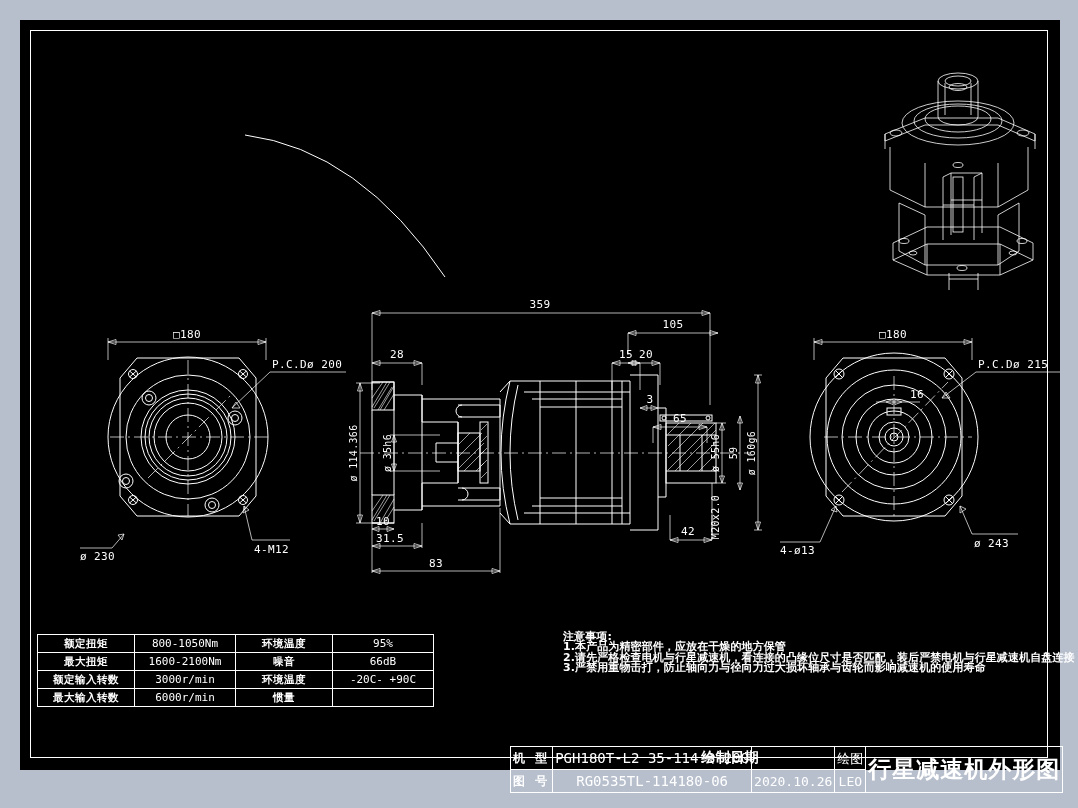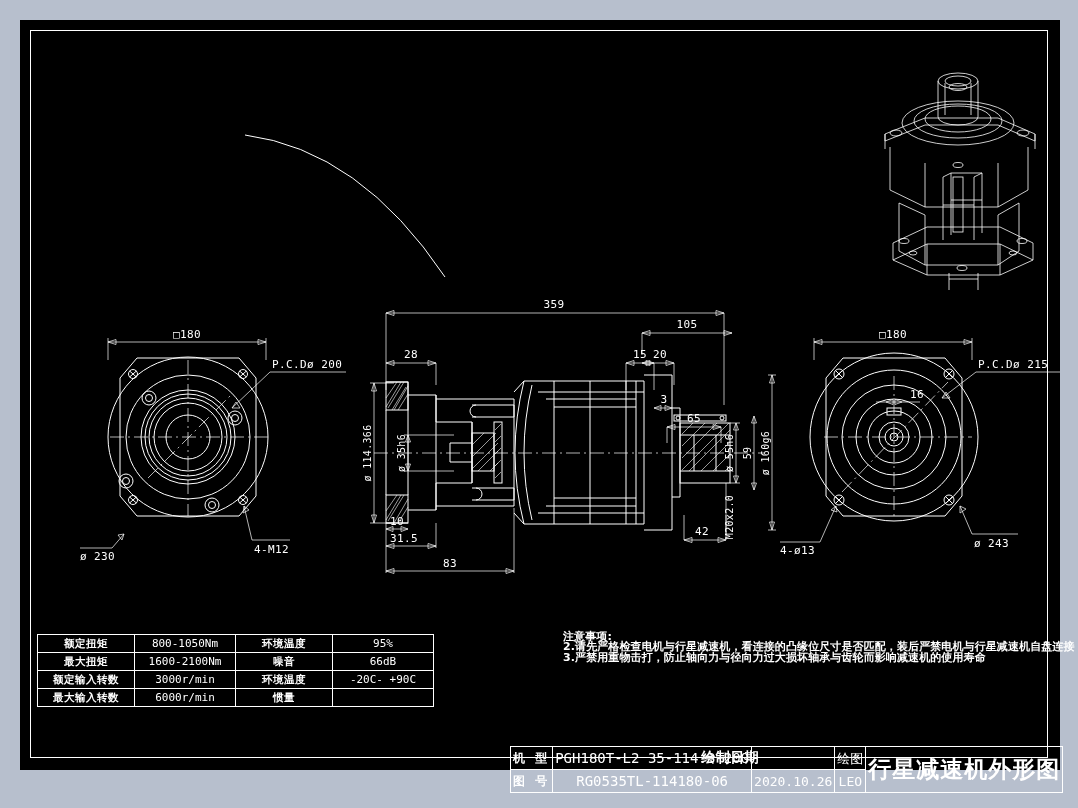--- a/index.html
+++ b/index.html
@@ -224,21 +224,21 @@
         <text class="dtxt" x="0" y="240">ø 230</text>
 
         <path class="dim" d="M 164 186 L 172 220"></path>
         <path class="dim" d="M 164 186 L 163 193 L 169 190 Z" fill="#fff"></path>
         <path class="dim" d="M 172 220 L 210 220"></path>
         <text class="dtxt" x="174" y="233">4-M12</text>
       </g>
     </svg>
   </div>
 
-  <div class="cad" style="left:344px;top:275px;">
+  <div class="cad" style="left:330px;top:275px;">
     <svg width="420" height="300" viewBox="0 0 420 300">
       <g>
 
         <path class="dim" d="M 22 18 L 360 18"></path>
         <path class="dim" d="M 22 18 L 30 15.5 L 30 20.5 Z M 360 18 L 352 15.5 L 352 20.5 Z" fill="#fff"></path>
         <path class="dim" d="M 22 18 L 22 95 M 360 18 L 360 110"></path>
         <text class="dtxt" x="190" y="13" text-anchor="middle">359</text>
 
         <path class="dim" d="M 22 68 L 72 68"></path>
         <path class="dim" d="M 22 68 L 30 65.5 L 30 70.5 Z M 72 68 L 64 65.5 L 64 70.5 Z" fill="#fff"></path>
@@ -466,20 +466,21 @@
         <td class="lbl">最大输入转数</td>
         <td class="val">6000r/min</td>
         <td class="lbl">惯量</td>
         <td class="val"></td>
       </tr>
     </tbody>
   </table>
 
   <div id="notes">
     <div>注意事项:</div>
+    <div>1.本产品为精密部件，应放在干燥的地方保管</div>
     <div>2.请先严格检查电机与行星减速机，看连接的凸缘位尺寸是否匹配，装后严禁电机与行星减速机自盘连接</div>
     <div>3.严禁用重物击打，防止轴向力与径向力过大损坏轴承与齿轮而影响减速机的使用寿命</div>
   </div>
 
   <table id="title-block">
     <tbody>
       <tr>
         <td class="tb-lbl">机 型</td>
         <td class="tb-model">
           <span>PGH180T-L2 35-114.3-200</span>

